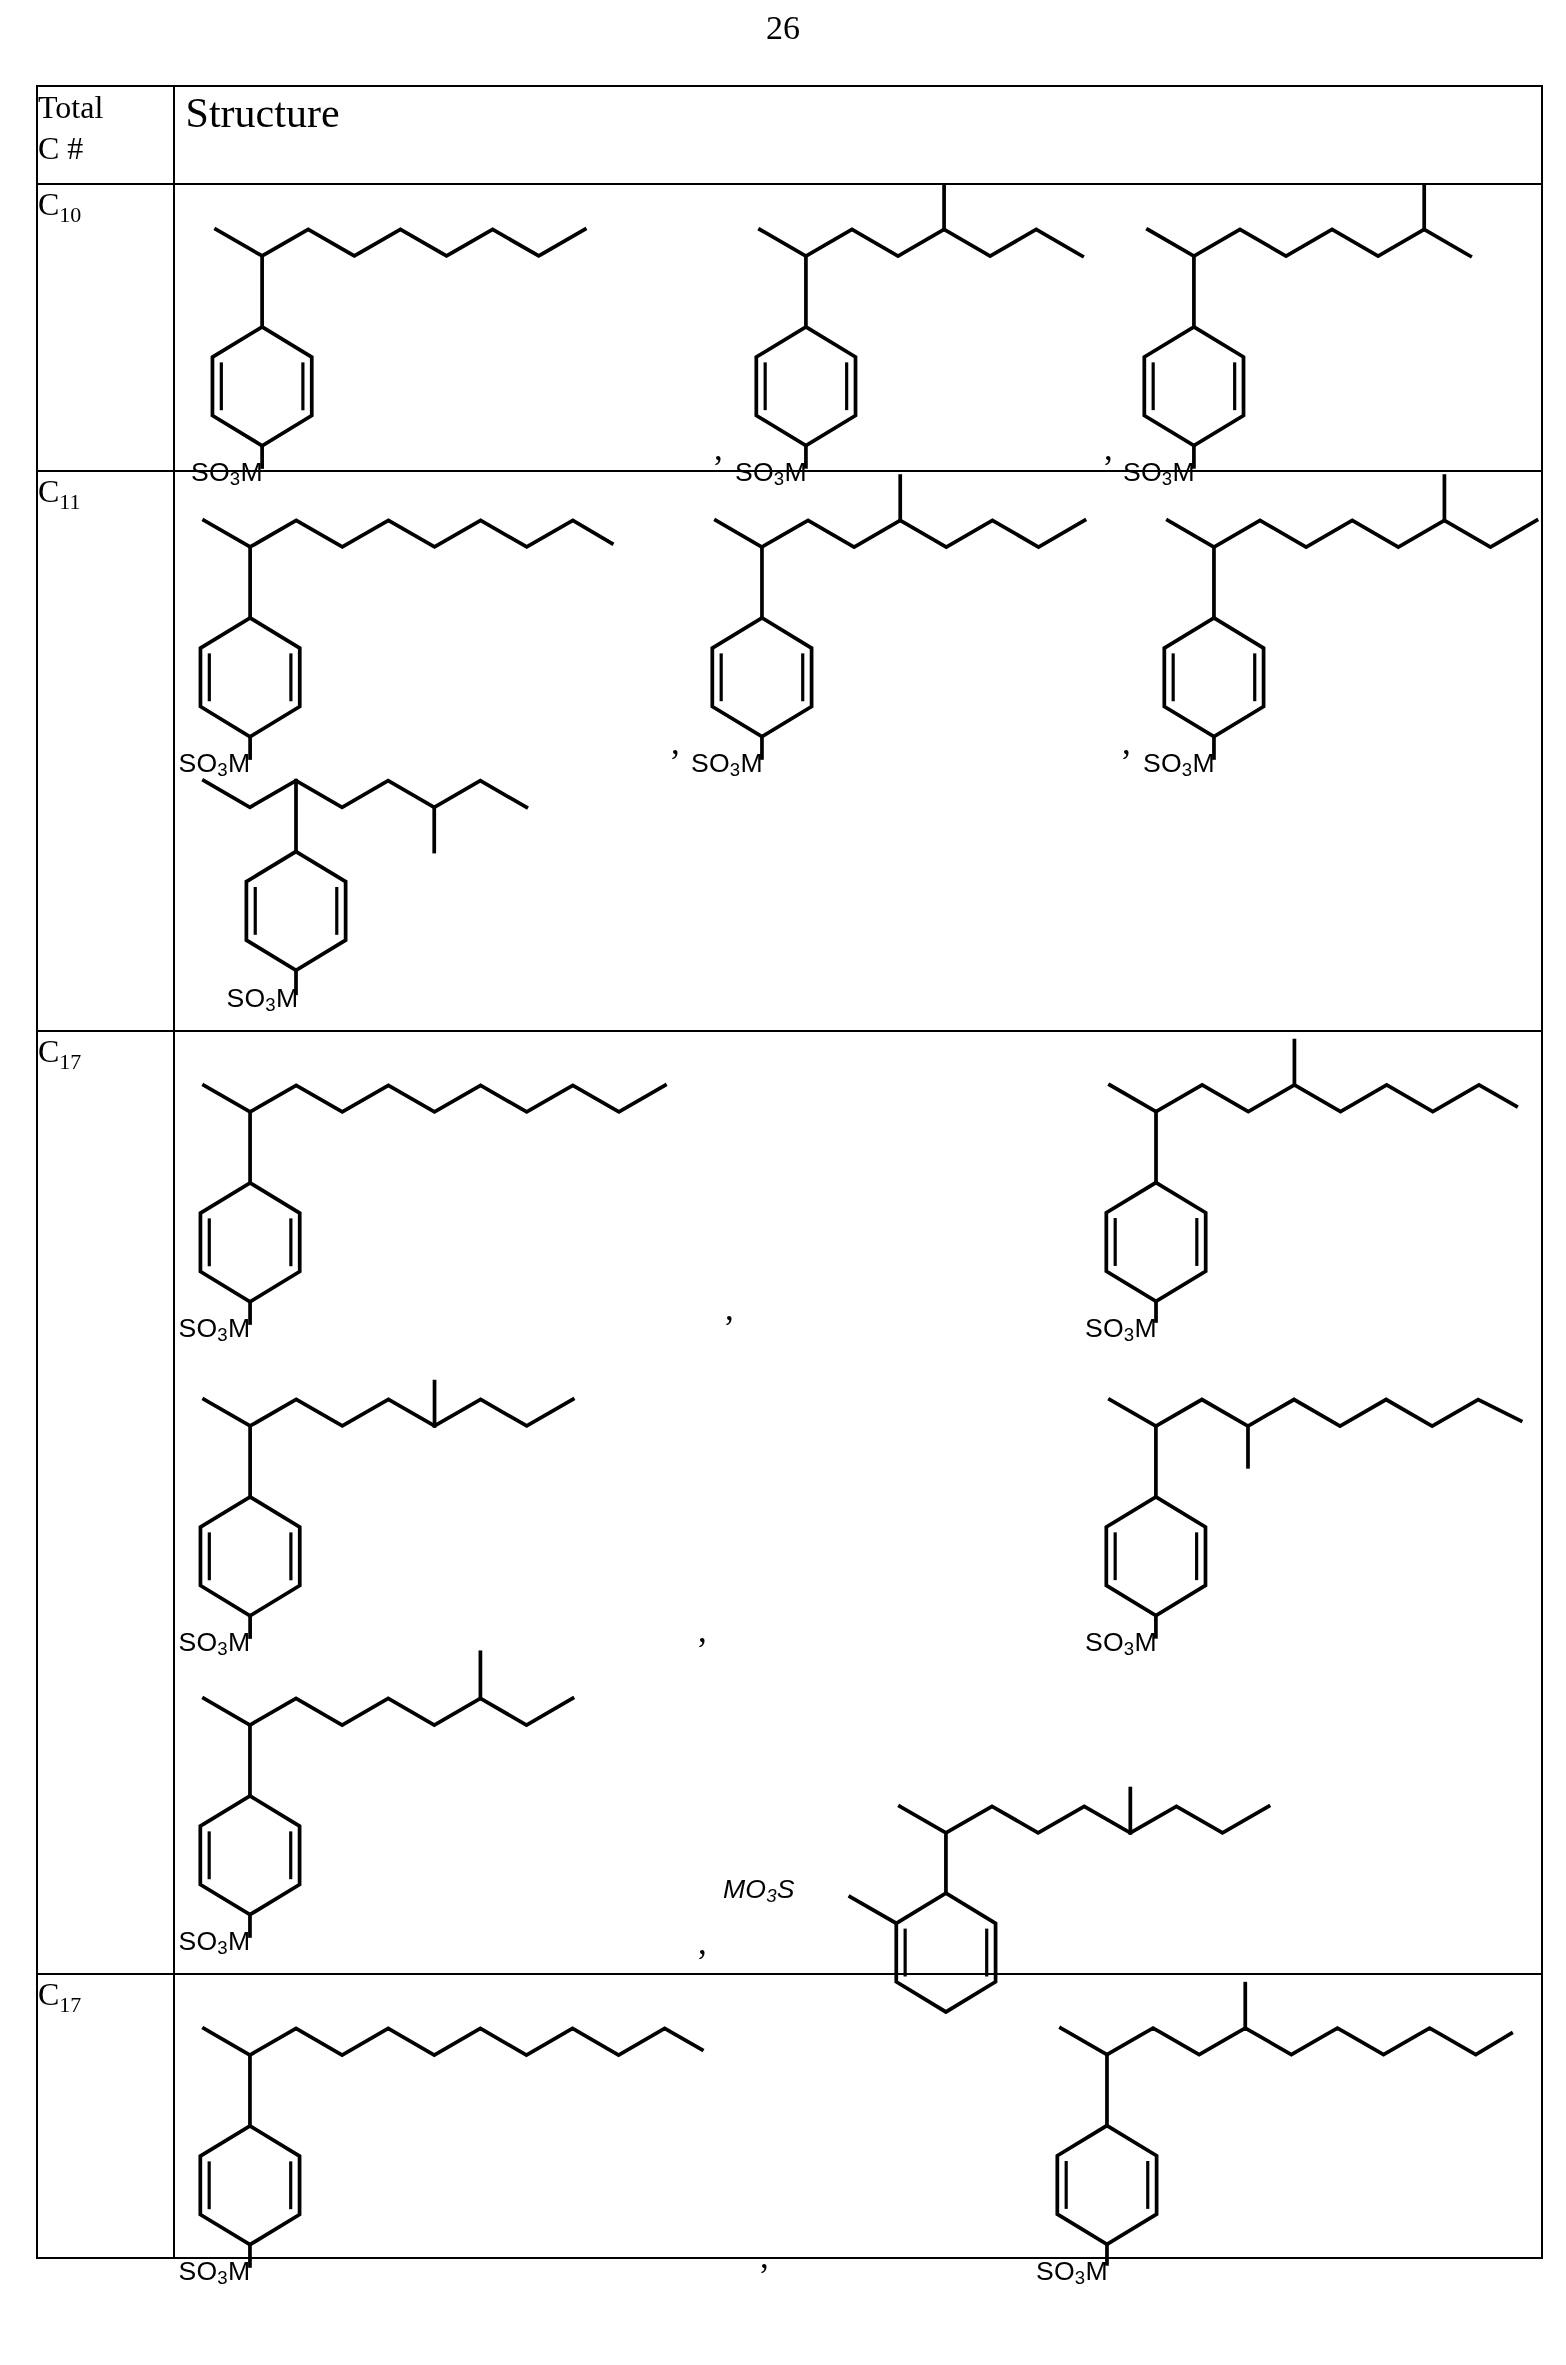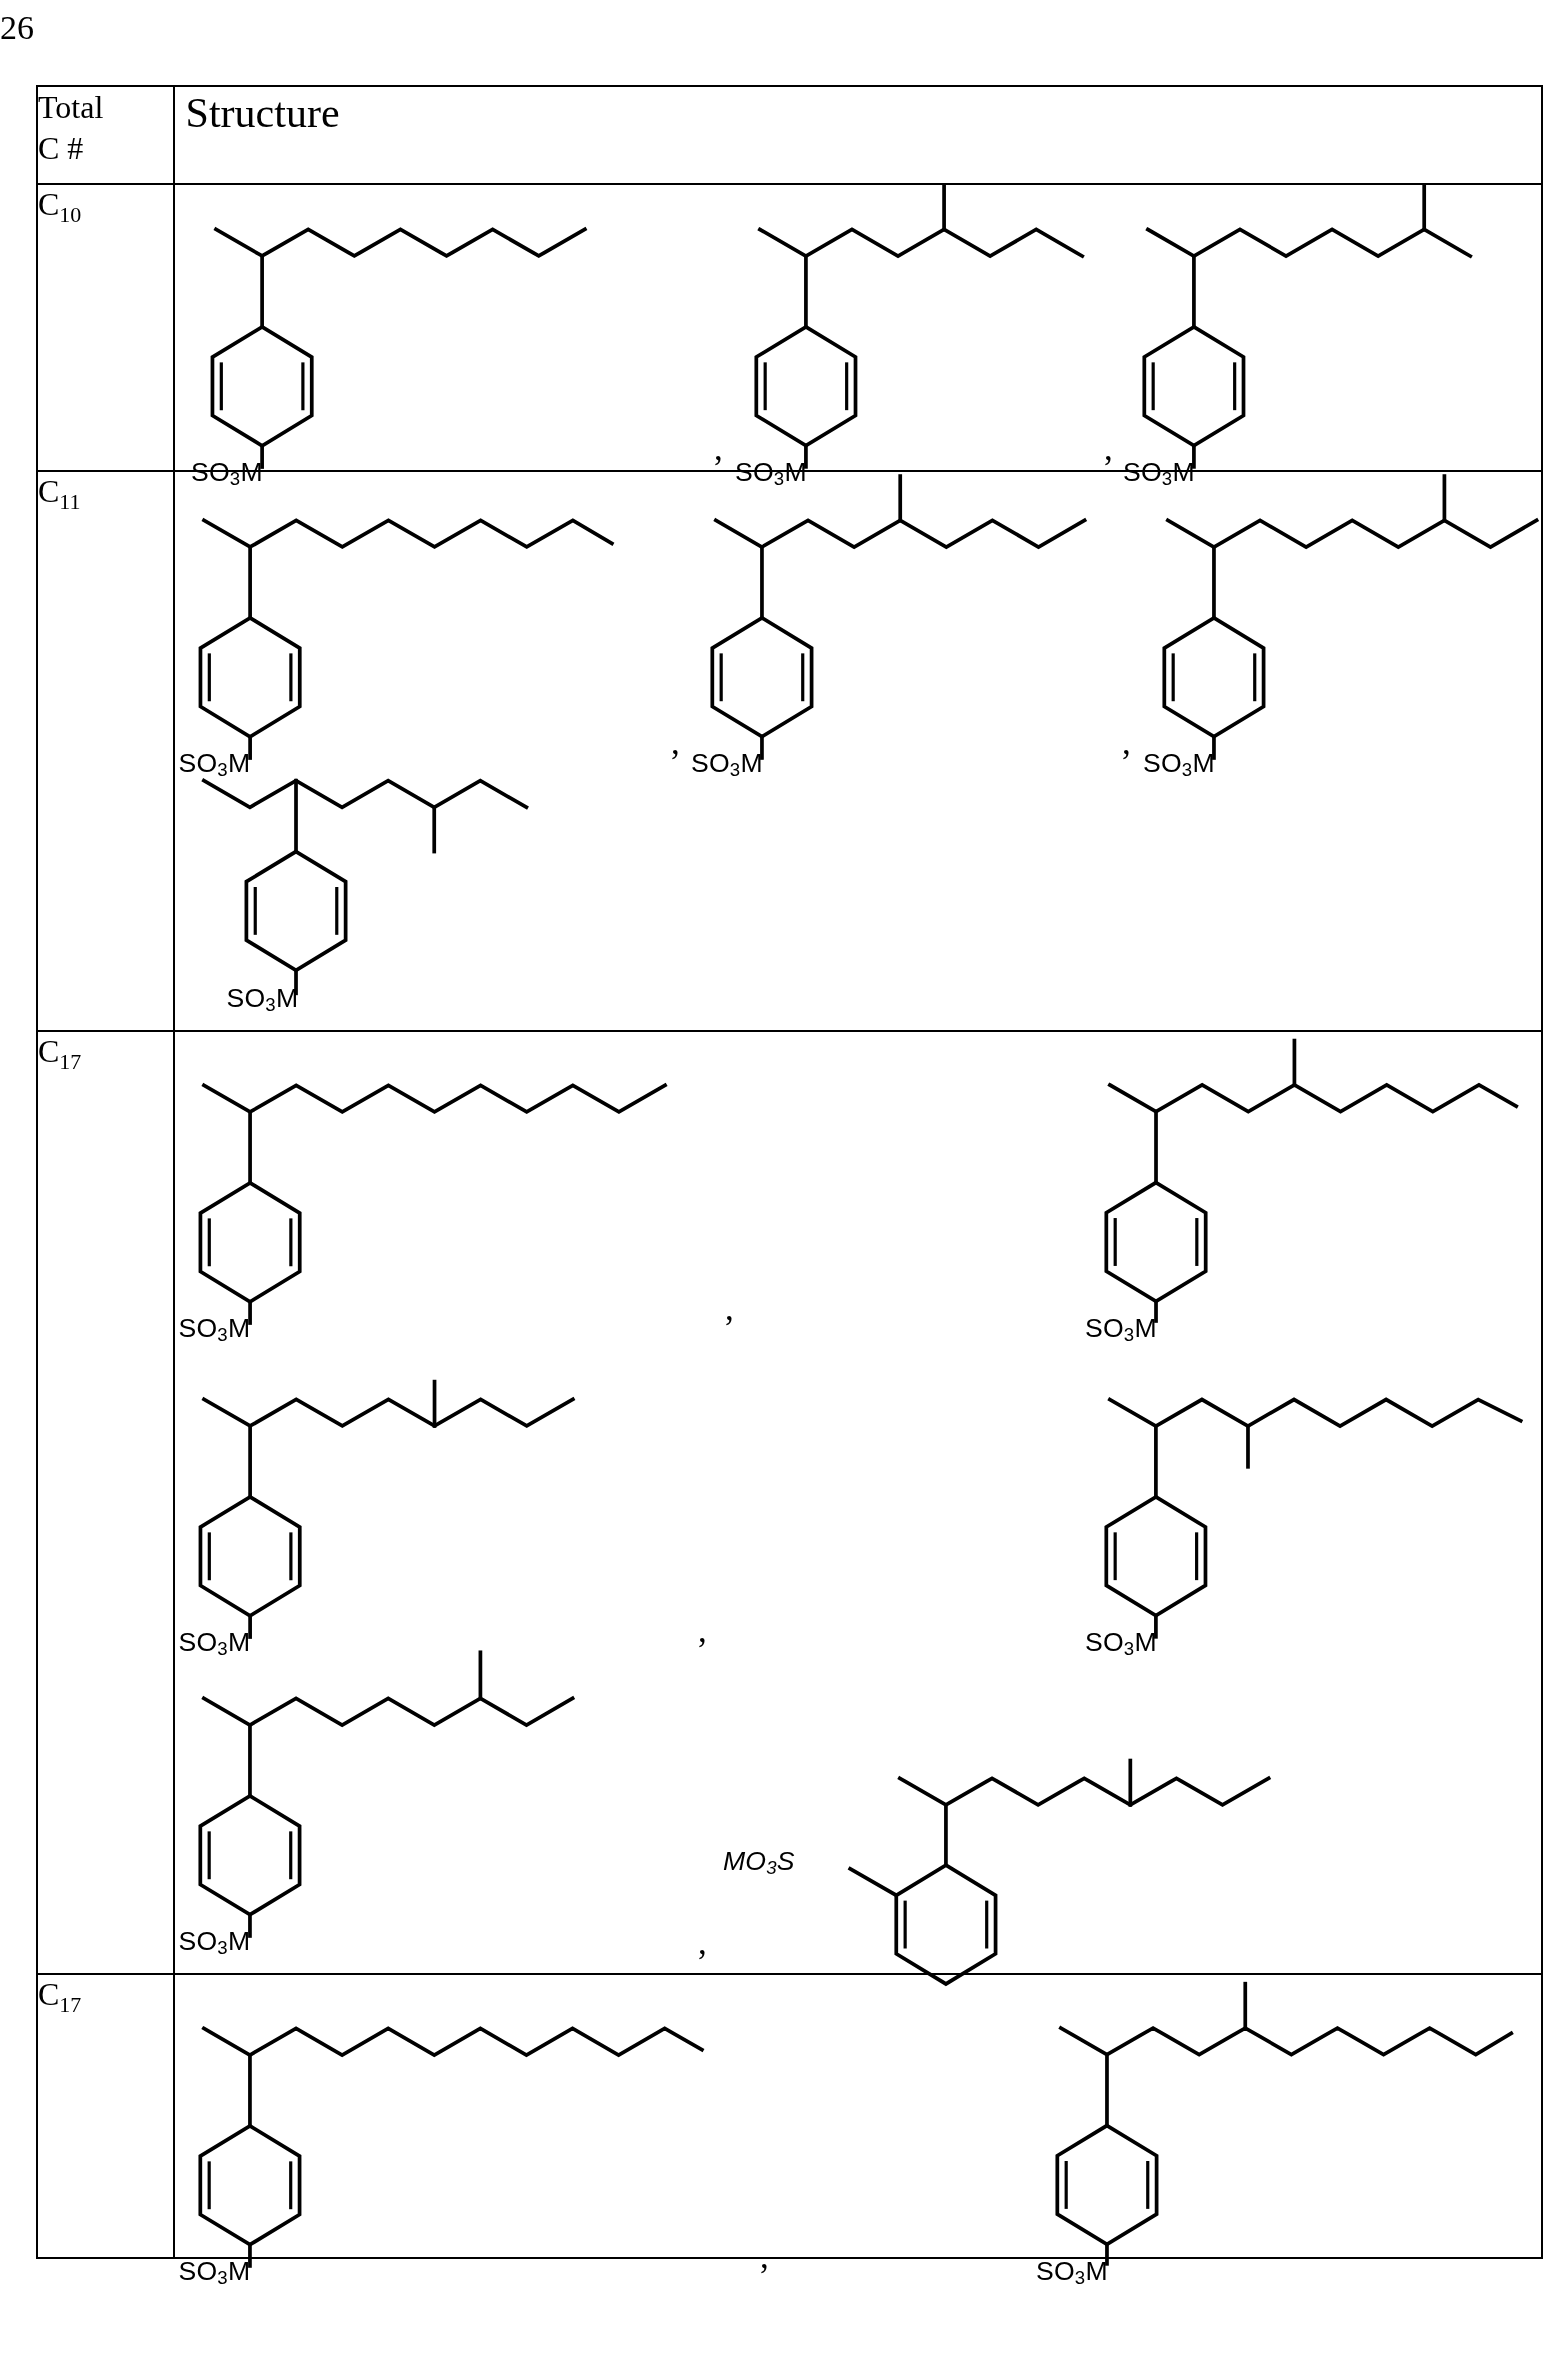--- a/index.html
+++ b/index.html
@@ -21,21 +21,21 @@
     left: 0; top: 0;
     width: 1566px;
     height: 2366px;
   }
 
   #page-number {
     position: absolute;
     top: 7px;
     left: 0;
     width: 1566px;
-    text-align: left;
+    text-align: center;
     font-family: "Liberation Serif", serif;
     font-size: 34px;
     line-height: 41px;
   }
 
   
   #struct-table {
     position: absolute;
     left: 16px;
     top: 85px;
@@ -356,21 +356,21 @@
               <path class="inner" d="M16,182 L16,236"></path>
               <path class="bond" d="M62,276 L62,300"></path>
             </svg>
             <div class="slabel" style="left:-16px; top:257px;">
               <span>SO<span class="n">3</span>M</span>
             </div>
           </div>
 
           <div class="comma" style="left:523px; top:902px;">,</div>
 
-          <div class="mol" style="left:700px; top:700px;font-style:italic;">
+          <div class="mol" style="left:700px; top:728px;font-style:italic;">
             <svg width="461" height="222" viewBox="0 0 520 250">
               <path class="bond" d="M28,52 L80,82 L132,52 L184,82 L236,52 L288,82 L340,52 L392,82 L444,52"></path>
               <path class="bond" d="M288,82 L288,32"></path>
               <path class="bond" d="M80,82 L80,150"></path>
 
               <path class="ring" d="M80,150 L136,184 L136,250 L80,284 L24,250 L24,184 Z"></path>
               <path class="inner" d="M126,190 L126,244"></path>
               <path class="inner" d="M34,190 L34,244"></path>
 
               <path class="bond" d="M24,184 L-28,154"></path>

